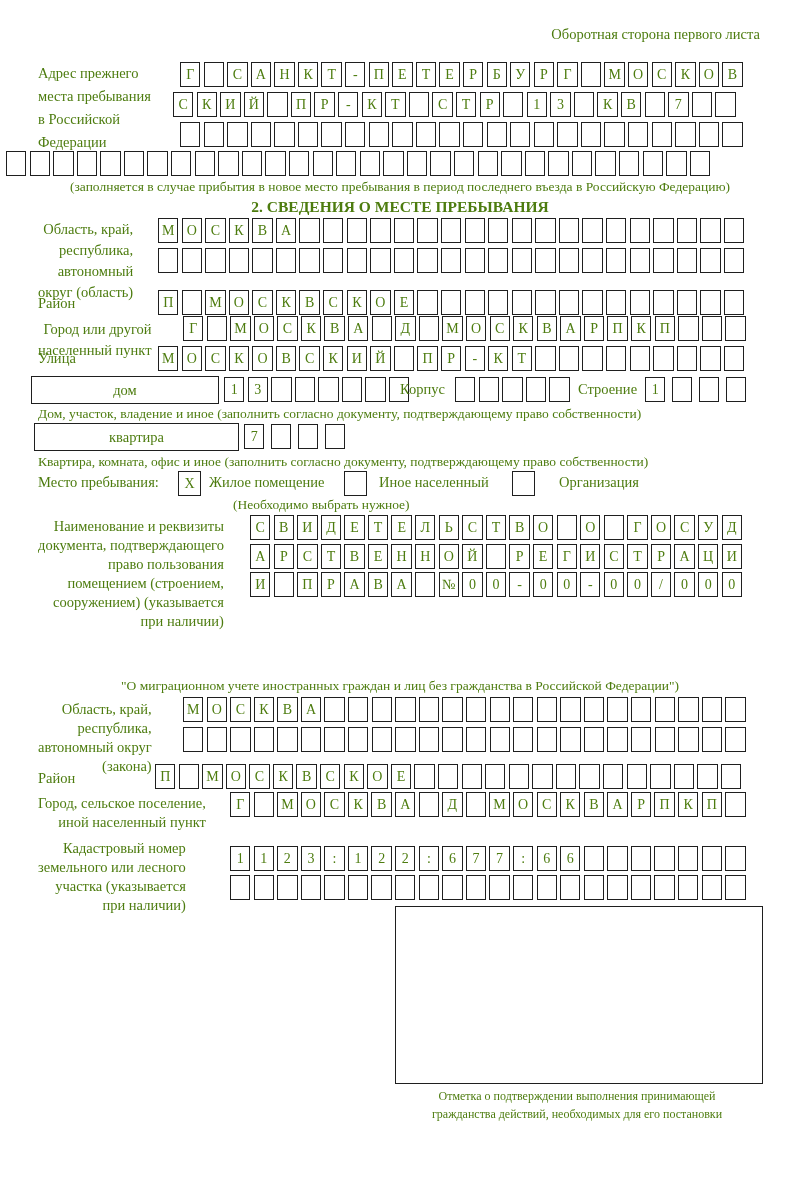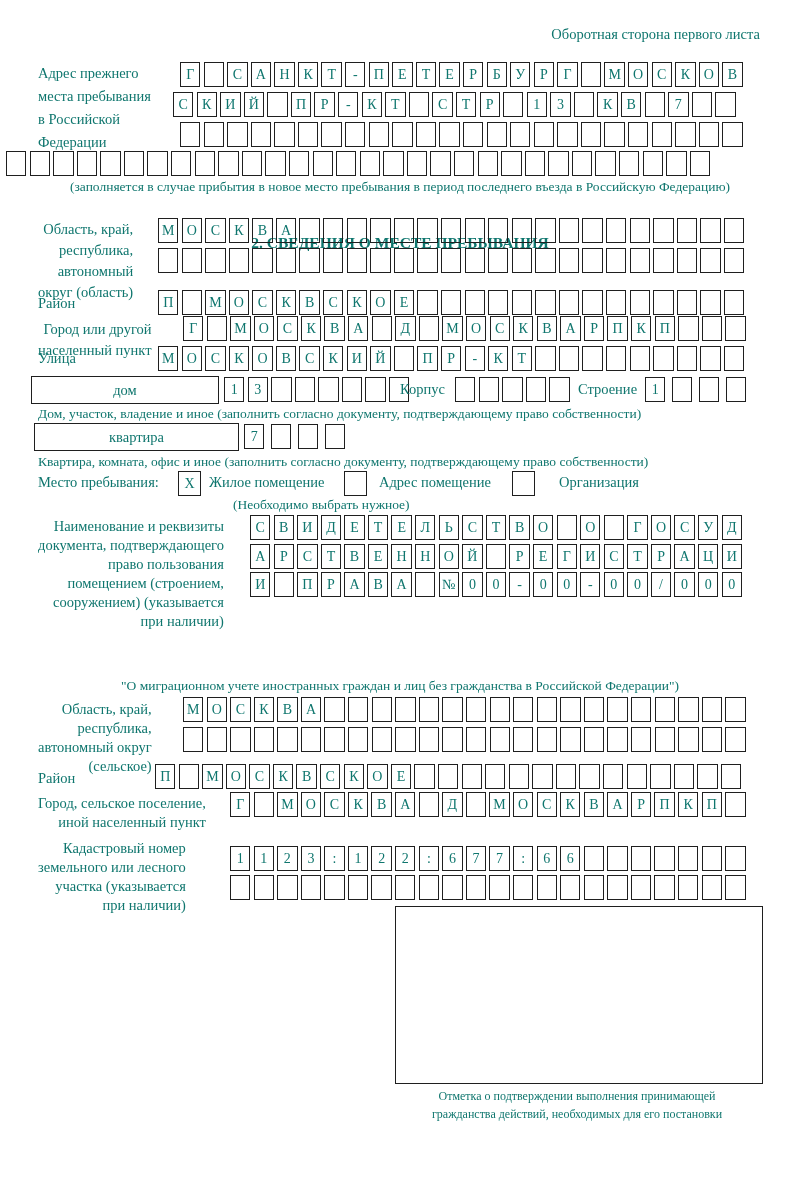--- a/index.html
+++ b/index.html
@@ -1,28 +1,28 @@
 <!DOCTYPE html>
 <html><head>
 <meta charset="utf-8">
 <style>
   html,body{margin:0;padding:0;background:#ffffff;}
   .page{position:relative;width:800px;height:1180px;background:#ffffff;
-        font-family:"Liberation Serif","DejaVu Serif",serif;color:#0f766e;overflow:hidden;}
+        font-family:"Liberation Serif","DejaVu Serif",serif;color:#4d7c0f;overflow:hidden;}
   .hdr{position:absolute;top:26px;right:40px;font-size:14.5px;}
   .label{position:absolute;font-size:14.5px;line-height:21px;white-space:nowrap;text-align:right;}
   .label.tight{line-height:19px;}
   .label23{position:absolute;font-size:14.5px;line-height:23px;white-space:nowrap;}
   .cellrow{position:absolute;display:flex;}
   .cell{width:18.4px;height:23px;border:1.4px solid #1f1f1f;margin-right:3.2px;flex:none;
         display:flex;align-items:center;justify-content:center;font-size:14px;}
   .cellrow.spread .cell{margin-right:6.5px;}
   .note{position:absolute;left:0;width:100%;text-align:center;font-size:13.5px;}
   .noteL{position:absolute;font-size:13.5px;white-space:nowrap;}
-  .title{position:absolute;left:0;width:100%;text-align:center;font-weight:bold;font-size:15.5px;margin-top:36px;}
+  .title{position:absolute;left:0;width:100%;text-align:center;font-weight:bold;font-size:15.5px;}
   .labelbox{position:absolute;border:1.4px solid #1f1f1f;display:flex;align-items:center;
             justify-content:center;font-size:14.5px;}
   .checkbox{position:absolute;width:21px;height:23px;border:1.4px solid #1f1f1f;display:flex;
             align-items:center;justify-content:center;font-size:14px;}
   .inl{position:absolute;font-size:14.5px;white-space:nowrap;}
   .stampbox{position:absolute;left:395px;top:906px;width:366px;height:176px;border:1.8px solid #1f1f1f;}
   .caption{position:absolute;left:388px;top:1087px;width:378px;text-align:center;
            font-size:12px;line-height:18px;}
 </style>
 </head>
@@ -336,21 +336,21 @@
       <div class="cell"></div>
       <div class="cell"></div>
       <div class="cell"></div>
     </div>
   <div class="noteL" style="left:38px;top:454px">Квартира, комната, офис и иное (заполнить согласно документу, подтверждающему право собственности)</div>
 
   <div class="inl" style="left:38px;top:474px">Место пребывания:</div>
   <div class="checkbox" style="left:178px;top:471px">X</div>
   <div class="inl" style="left:209px;top:474px">Жилое помещение</div>
   <div class="checkbox" style="left:344px;top:471px"></div>
-  <div class="inl" style="left:379px;top:474px">Адрес помещение</div>
+  <div class="inl" style="left:379px;top:474px">Иное населенный</div>
   <div class="checkbox" style="left:512px;top:471px"></div>
   <div class="inl" style="left:559px;top:474px">Организация</div>
   <div class="noteL" style="left:233px;top:497px">(Необходимо выбрать нужное)</div>
 
   <div class="label tight" style="left:38px;top:517px">
       <div>Наименование и реквизиты</div>
       <div>документа, подтверждающего</div>
       <div>право пользования</div>
       <div>помещением (строением,</div>
       <div>сооружением) (указывается</div>
@@ -425,21 +425,21 @@
       <div class="cell">0</div>
       <div class="cell">0</div>
     </div>
 
   <div class="note" style="top:678px">"О миграционном учете иностранных граждан и лиц без гражданства в Российской Федерации")</div>
 
   <div class="label tight" style="left:38px;top:700px">
       <div>Область, край,</div>
       <div>республика,</div>
       <div>автономный округ</div>
-      <div>(сельское)</div>
+      <div>(закона)</div>
     </div>
   <div class="cellrow" style="left:183px;top:697px">
       <div class="cell">М</div>
       <div class="cell">О</div>
       <div class="cell">С</div>
       <div class="cell">К</div>
       <div class="cell">В</div>
       <div class="cell">А</div>
       <div class="cell"></div>
       <div class="cell"></div>

